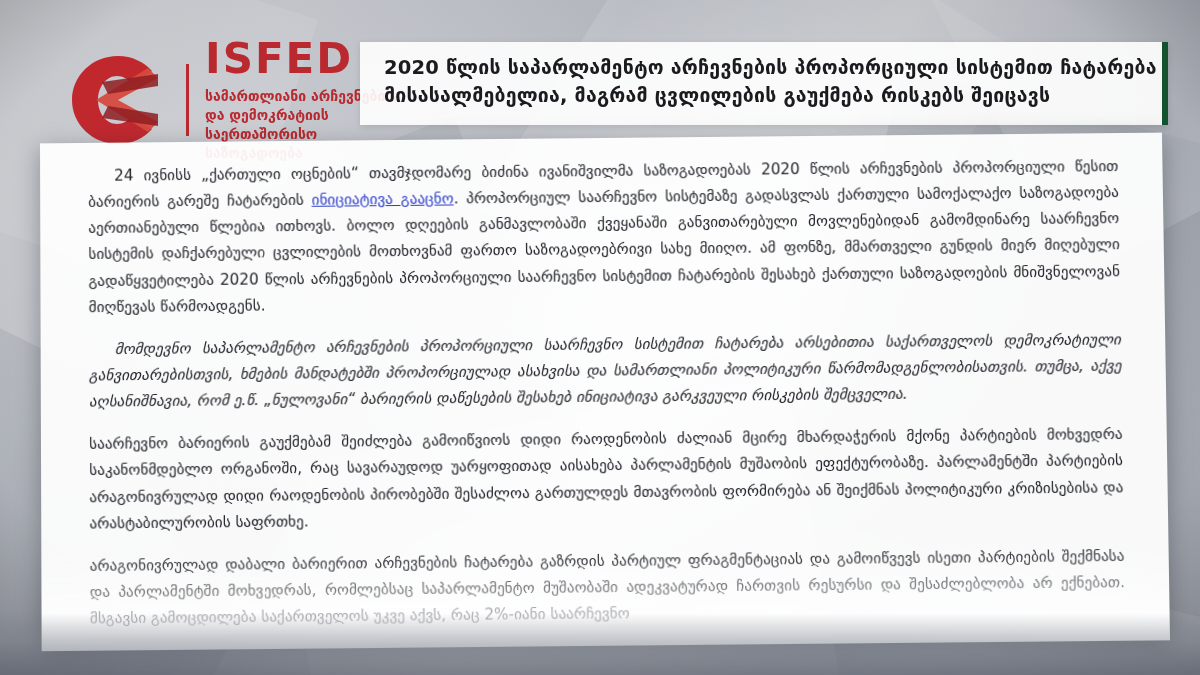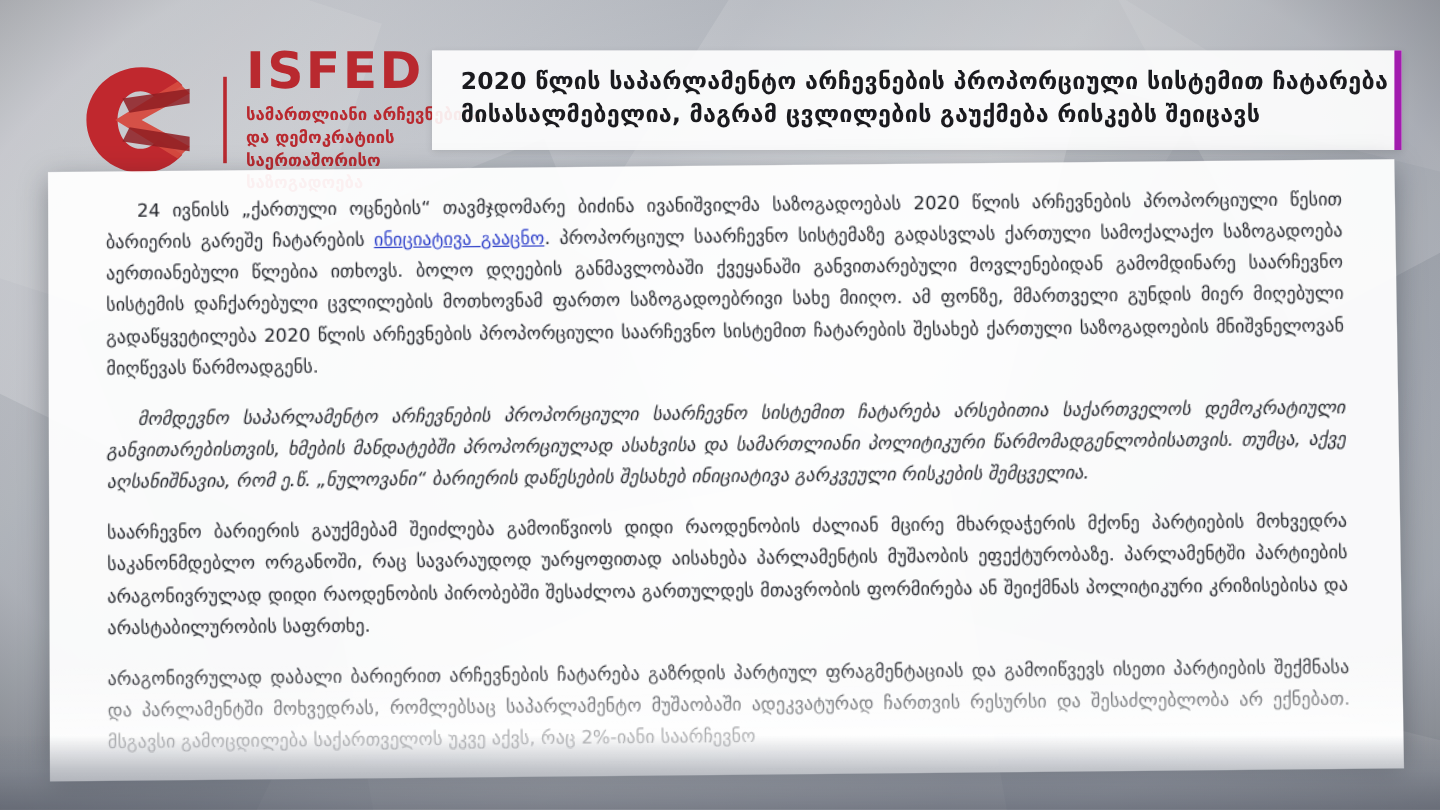--- a/index.html
+++ b/index.html
@@ -84,21 +84,21 @@
     color: #b9292f;
     font-weight: bold;
     max-width: 205px;
   }
   .headline {
     position: absolute;
     left: 360px;
     top: 22px;
     right: 32px;
     background: rgba(255,255,255,.90);
-    border-right: 6px solid #a21caf;
+    border-right: 6px solid #14532d;
     padding: 12px 26px 14px 24px;
     box-shadow: 0 2px 6px rgba(0,0,0,.12);
   }
   .headline-line {
     font-family: "DejaVu Sans", sans-serif;
     font-weight: bold;
     font-size: 19.5px;
     line-height: 1.45;
     color: #1b1b1f;
     letter-spacing: .2px;

